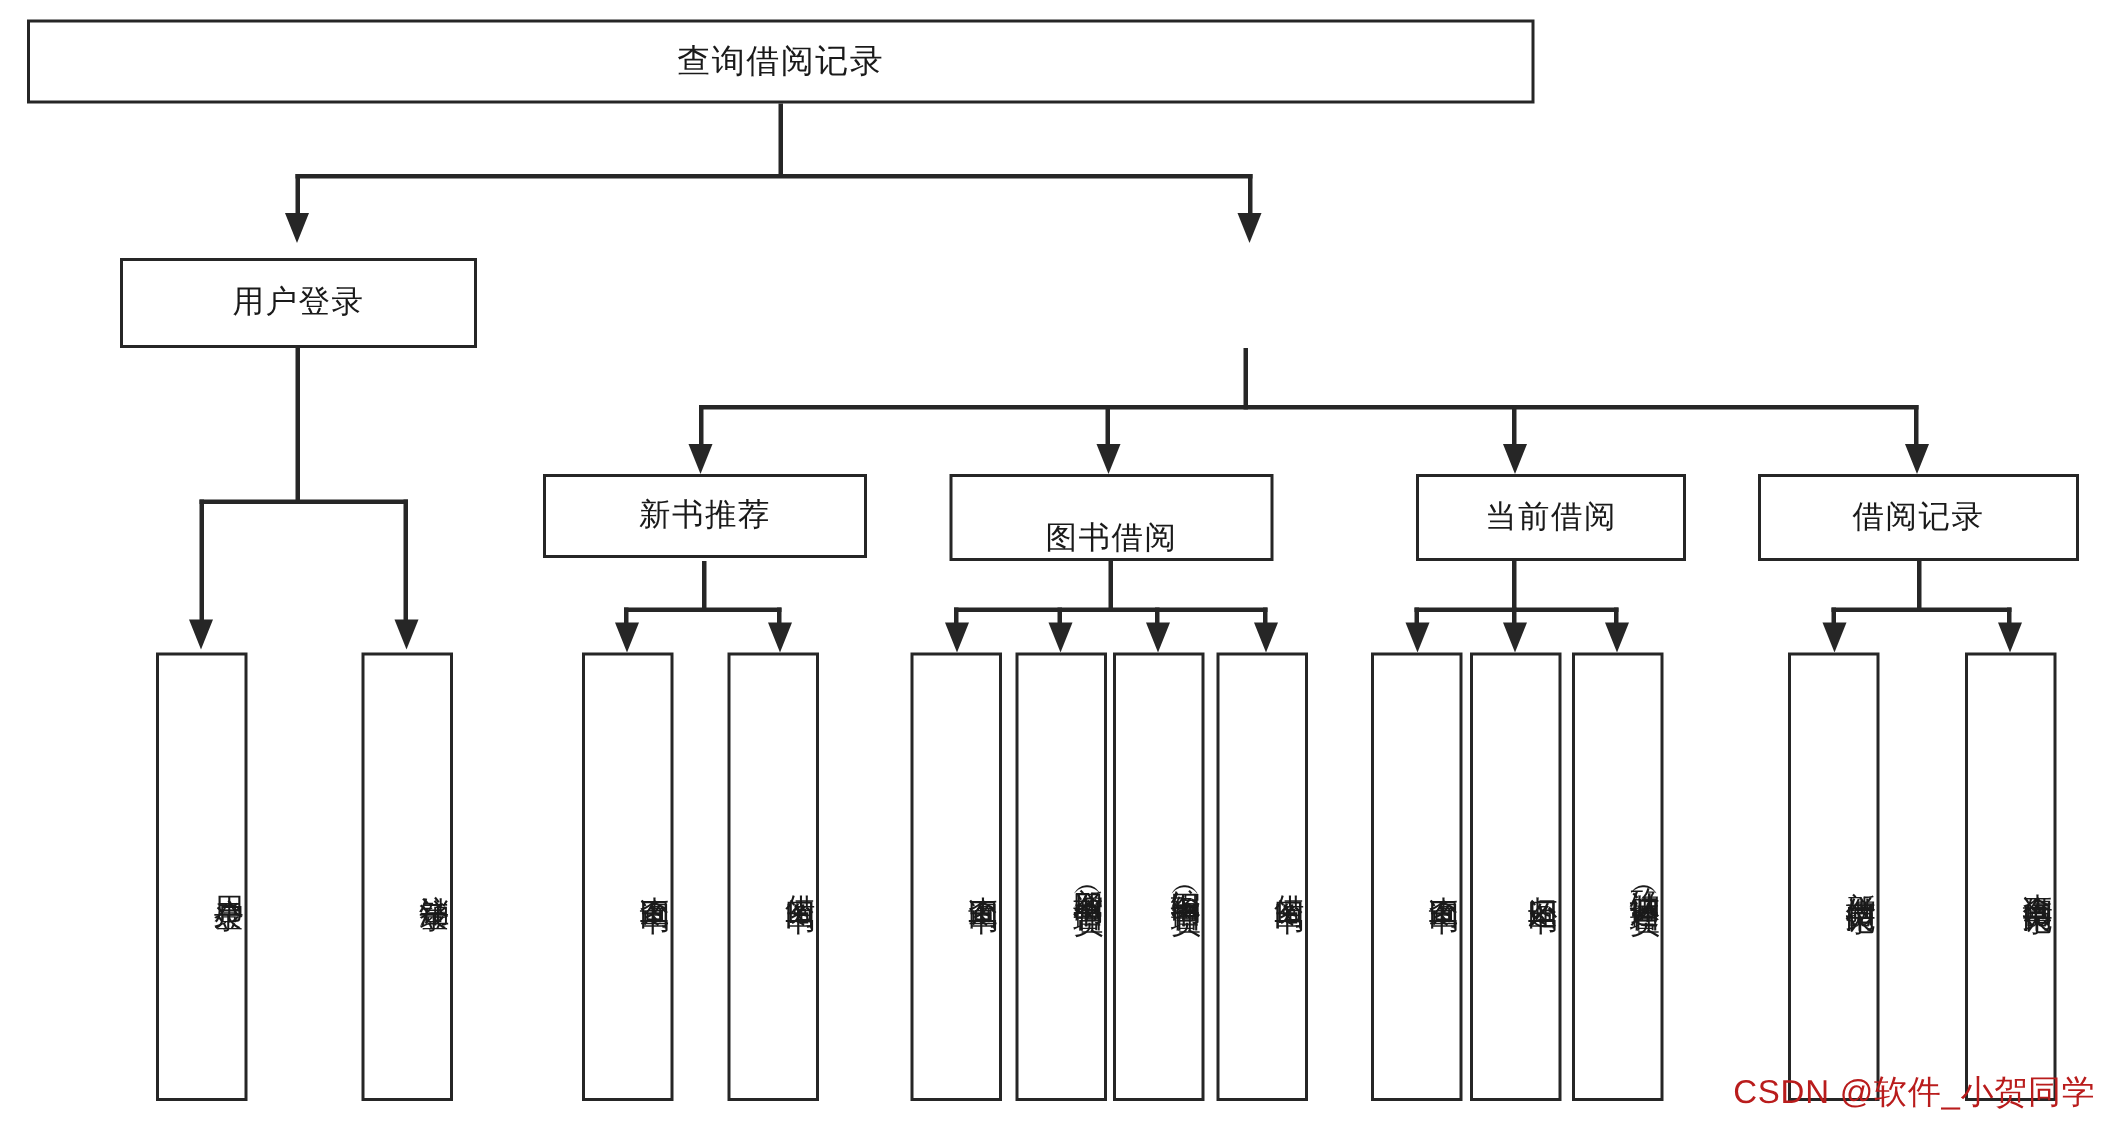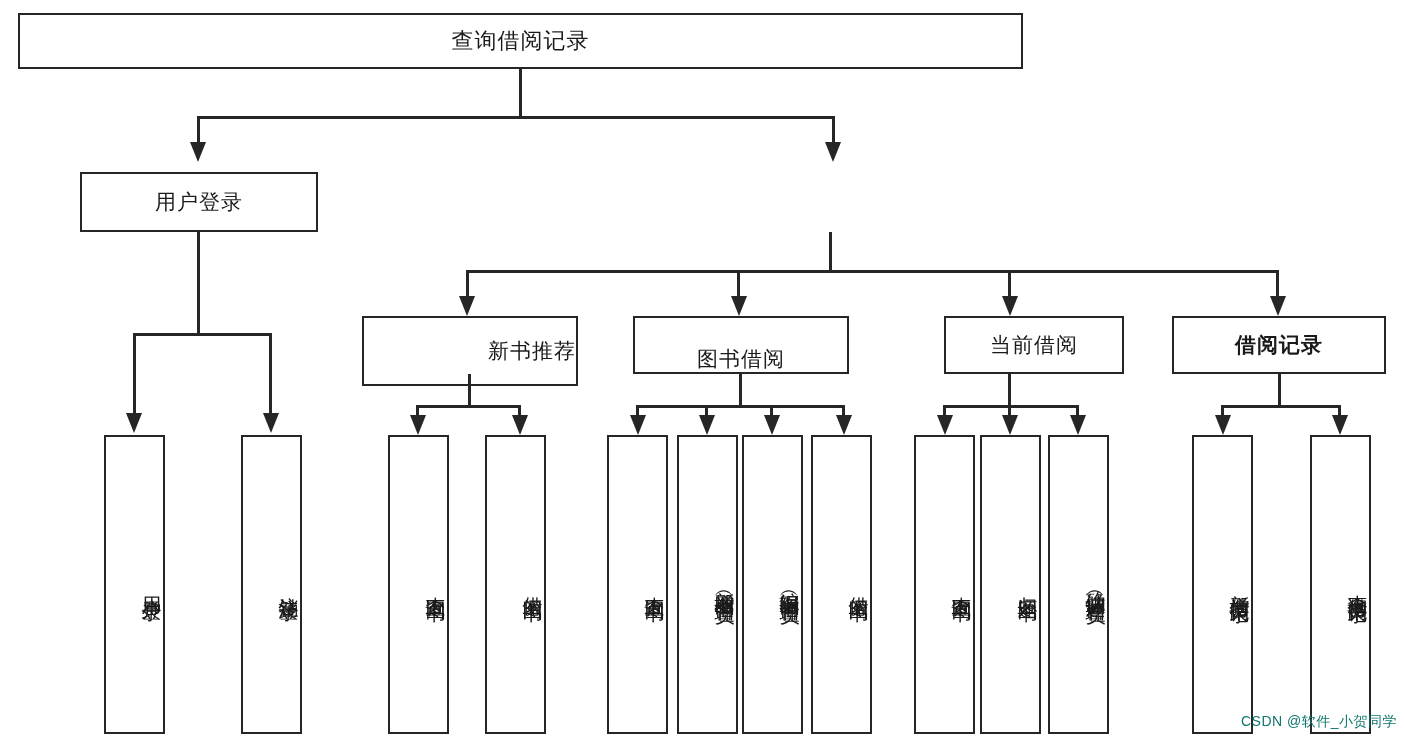--- a/index.html
+++ b/index.html
@@ -53,23 +53,23 @@
   .arrow{
     position:absolute;
     width:0;height:0;
     border-left:8px solid transparent;
     border-right:8px solid transparent;
     border-top:20px solid #262626;
   }
   #watermark{
     position:absolute;
     right:8px;
-    bottom:16px;
-    font-size:14px;
-    color:#0f766e;
+    bottom:4px;
+    font-size:22px;
+    color:#b91c1c;
     letter-spacing:0.5px;
     white-space:nowrap;
     pointer-events:none;
   }
 </style>
 </head>
 <body>
 
 <div id="canvas">
 
@@ -99,30 +99,30 @@
   <div class="edge h" style="left:466px;top:270px;width:813px;height:3px;"></div>
   <div class="edge v" style="left:466px;top:270px;width:3px;height:28px;"></div>
   <div class="arrow" style="left:459px;top:296px;"></div>
   <div class="edge v" style="left:737px;top:270px;width:3px;height:28px;"></div>
   <div class="arrow" style="left:731px;top:296px;"></div>
   <div class="edge v" style="left:1008px;top:270px;width:3px;height:28px;"></div>
   <div class="arrow" style="left:1002px;top:296px;"></div>
   <div class="edge v" style="left:1276px;top:270px;width:3px;height:28px;"></div>
   <div class="arrow" style="left:1270px;top:296px;"></div>
 
-  <div class="node h" style="left:362px;top:316px;width:216px;height:70px;justify-content:flex-end;">
+  <div class="node h" style="left:362px;top:316px;width:216px;height:56px;">
     <span>新书推荐</span>
   </div>
   <div class="node h" style="left:633px;top:316px;width:216px;height:58px;align-items:flex-end;">
     <span>图书借阅</span>
   </div>
   <div class="node h" style="left:944px;top:316px;width:180px;height:58px;">
     <span>当前借阅</span>
   </div>
-  <div class="node h" style="left:1172px;top:316px;width:214px;height:58px;font-weight:bold;">
+  <div class="node h" style="left:1172px;top:316px;width:214px;height:58px;">
     <span>借阅记录</span>
   </div>
 
   <div class="edge v" style="left:468px;top:374px;width:3px;height:33px;"></div>
   <div class="edge h" style="left:416px;top:405px;width:105px;height:3px;"></div>
   <div class="edge v" style="left:416px;top:405px;width:3px;height:12px;"></div>
   <div class="arrow" style="left:410px;top:415px;"></div>
   <div class="edge v" style="left:518px;top:405px;width:3px;height:12px;"></div>
   <div class="arrow" style="left:512px;top:415px;"></div>
 

